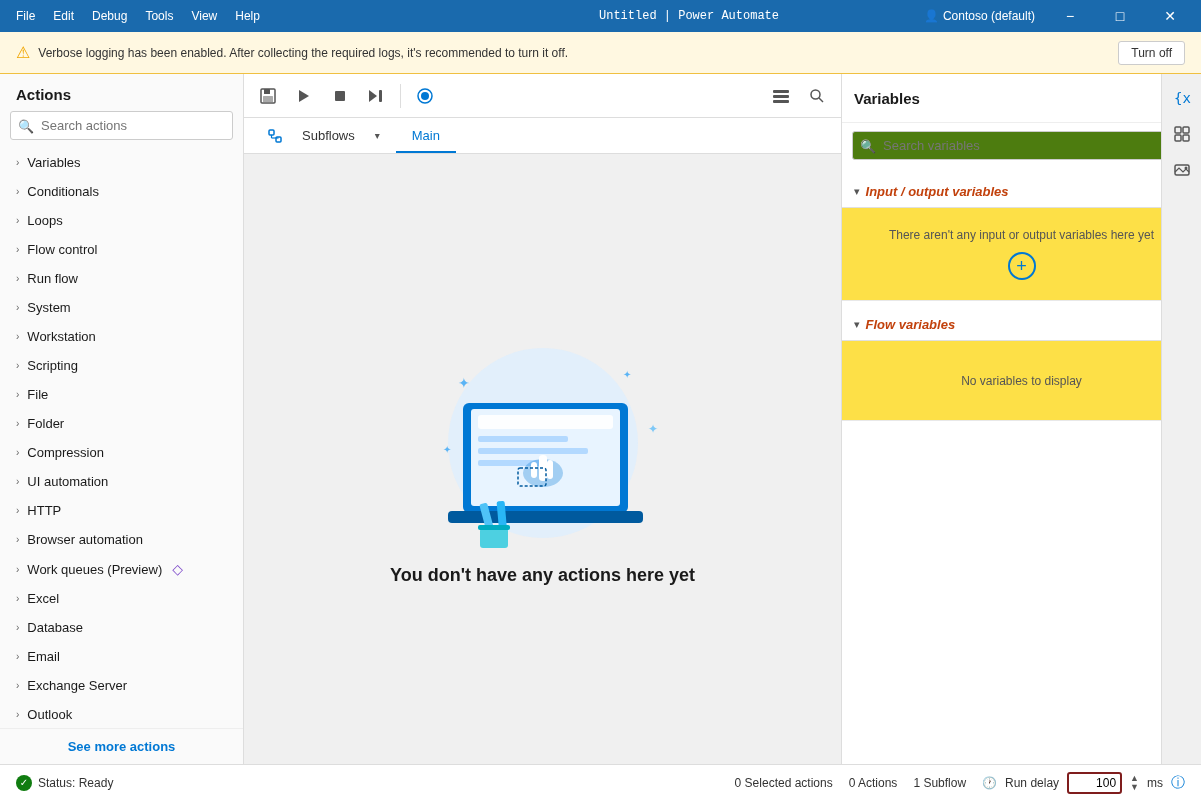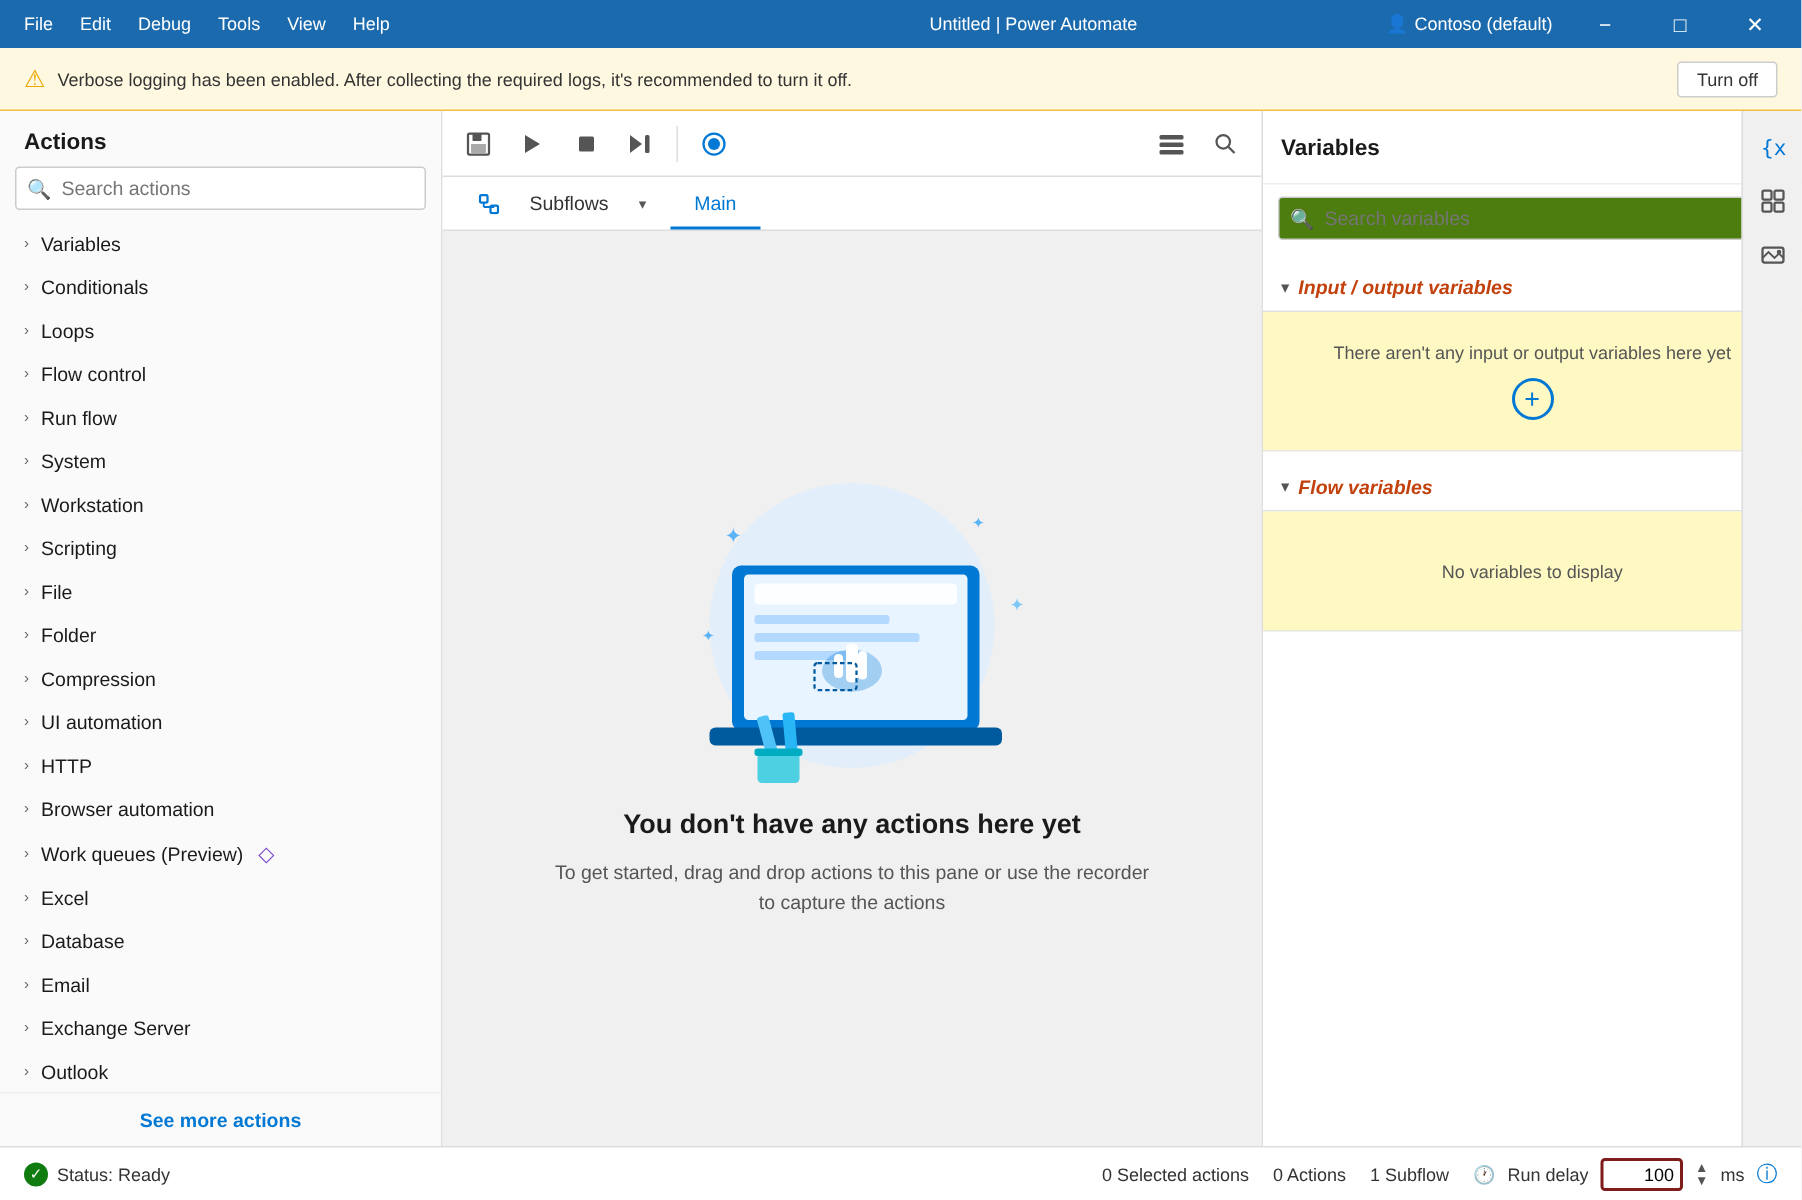--- a/index.html
+++ b/index.html
@@ -26,20 +26,21 @@
       font-size: 12px;
       cursor: pointer;
       border-radius: 3px;
       color: white;
     }
     .title-bar-title {
       flex: 1;
       text-align: center;
       font-size: 12px;
       color: white;
+      font-family: Liberation Mono, monospace;
     }
     .title-bar-right {
       display: flex;
       align-items: center;
       gap: 4px;
     }
     .title-bar-account {
       display: flex;
       align-items: center;
       gap: 4px;
@@ -87,21 +88,21 @@
 
     
     .main-layout {
       display: flex;
       height: calc(800px - 32px - 42px - 36px);
       position: relative;
     }
 
     
     .actions-panel {
-      width: 295px;
+      width: 244px;
       background: #fafafa;
       border-right: 1px solid #ddd;
       display: flex;
       flex-direction: column;
       flex-shrink: 0;
     }
     .panel-header {
       padding: 12px 16px 8px;
       font-size: 15px;
       font-weight: 600;
@@ -338,21 +339,21 @@
     }
     .var-count-badge {
       background: #e0e0e0;
       border-radius: 10px;
       padding: 1px 7px;
       font-size: 11px;
       color: #333;
     }
     .var-section-body {
       padding: 20px 12px;
-      background: #fef9c3;
+      background: #fde047;
       border-bottom: 1px solid #e8e8e8;
       min-height: 80px;
       display: flex;
       flex-direction: column;
       align-items: center;
       justify-content: center;
       gap: 10px;
     }
     .var-empty-text {
       font-size: 12px;
@@ -690,22 +691,20 @@
             <rect x="-25" y="-5" width="28" height="18" rx="2" fill="none" stroke="#005a9e" stroke-width="1.5" stroke-dasharray="3,2"></rect>
           </g>
 
           <rect x="80" y="170" width="8" height="35" rx="2" fill="#4fc3f7" transform="rotate(-15, 84, 185)"></rect>
           <rect x="95" y="168" width="8" height="38" rx="2" fill="#29b6f6" transform="rotate(-5, 99, 185)"></rect>
 
           <rect x="77" y="195" width="28" height="20" rx="3" fill="#4dd0e1"></rect>
           <rect x="75" y="192" width="32" height="5" rx="2" fill="#00acc1"></rect>
         </svg>
         <div class="empty-canvas-title">You don't have any actions here yet</div>
-        <div class="empty-canvas-subtitle">To get started, drag and drop actions to this pane
-or use the recorder to capture the actions</div>
       </div>
     </div>
   </div>
 
   <div class="variables-and-icons">
 
     <div class="variables-panel">
       <div class="variables-header">
         <span class="variables-title">Variables</span>
         <div class="variables-close">✕</div>

